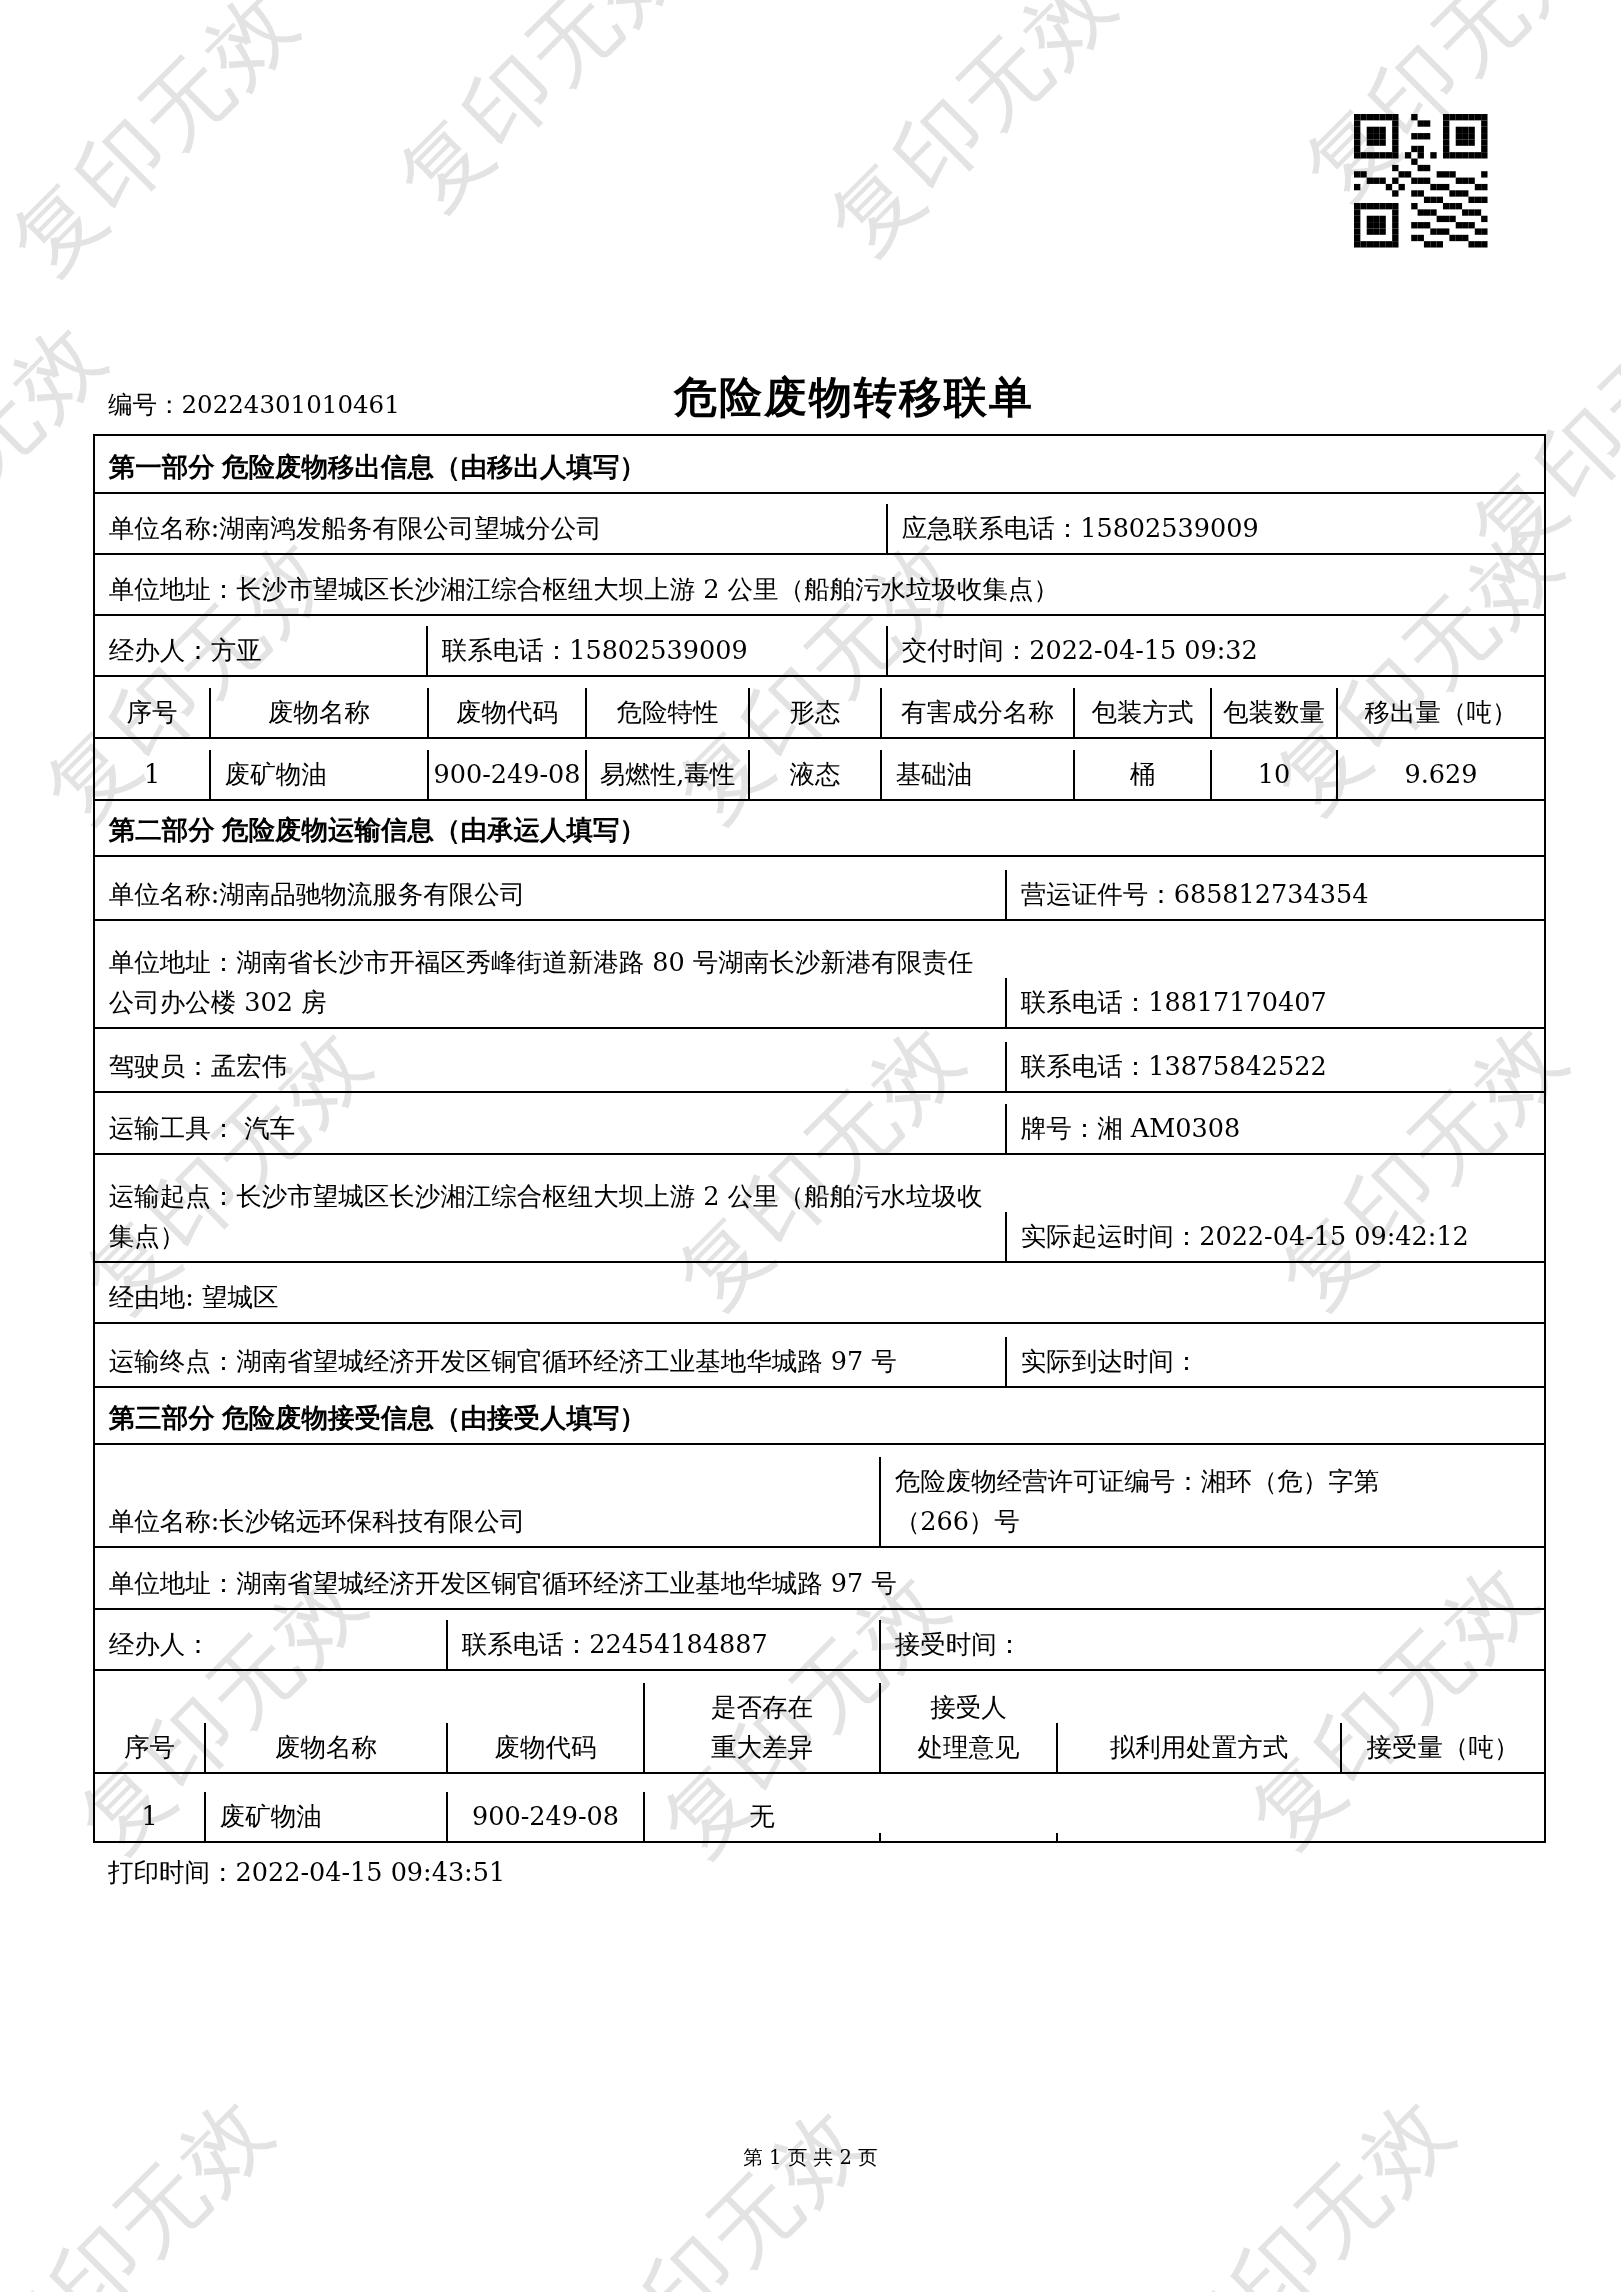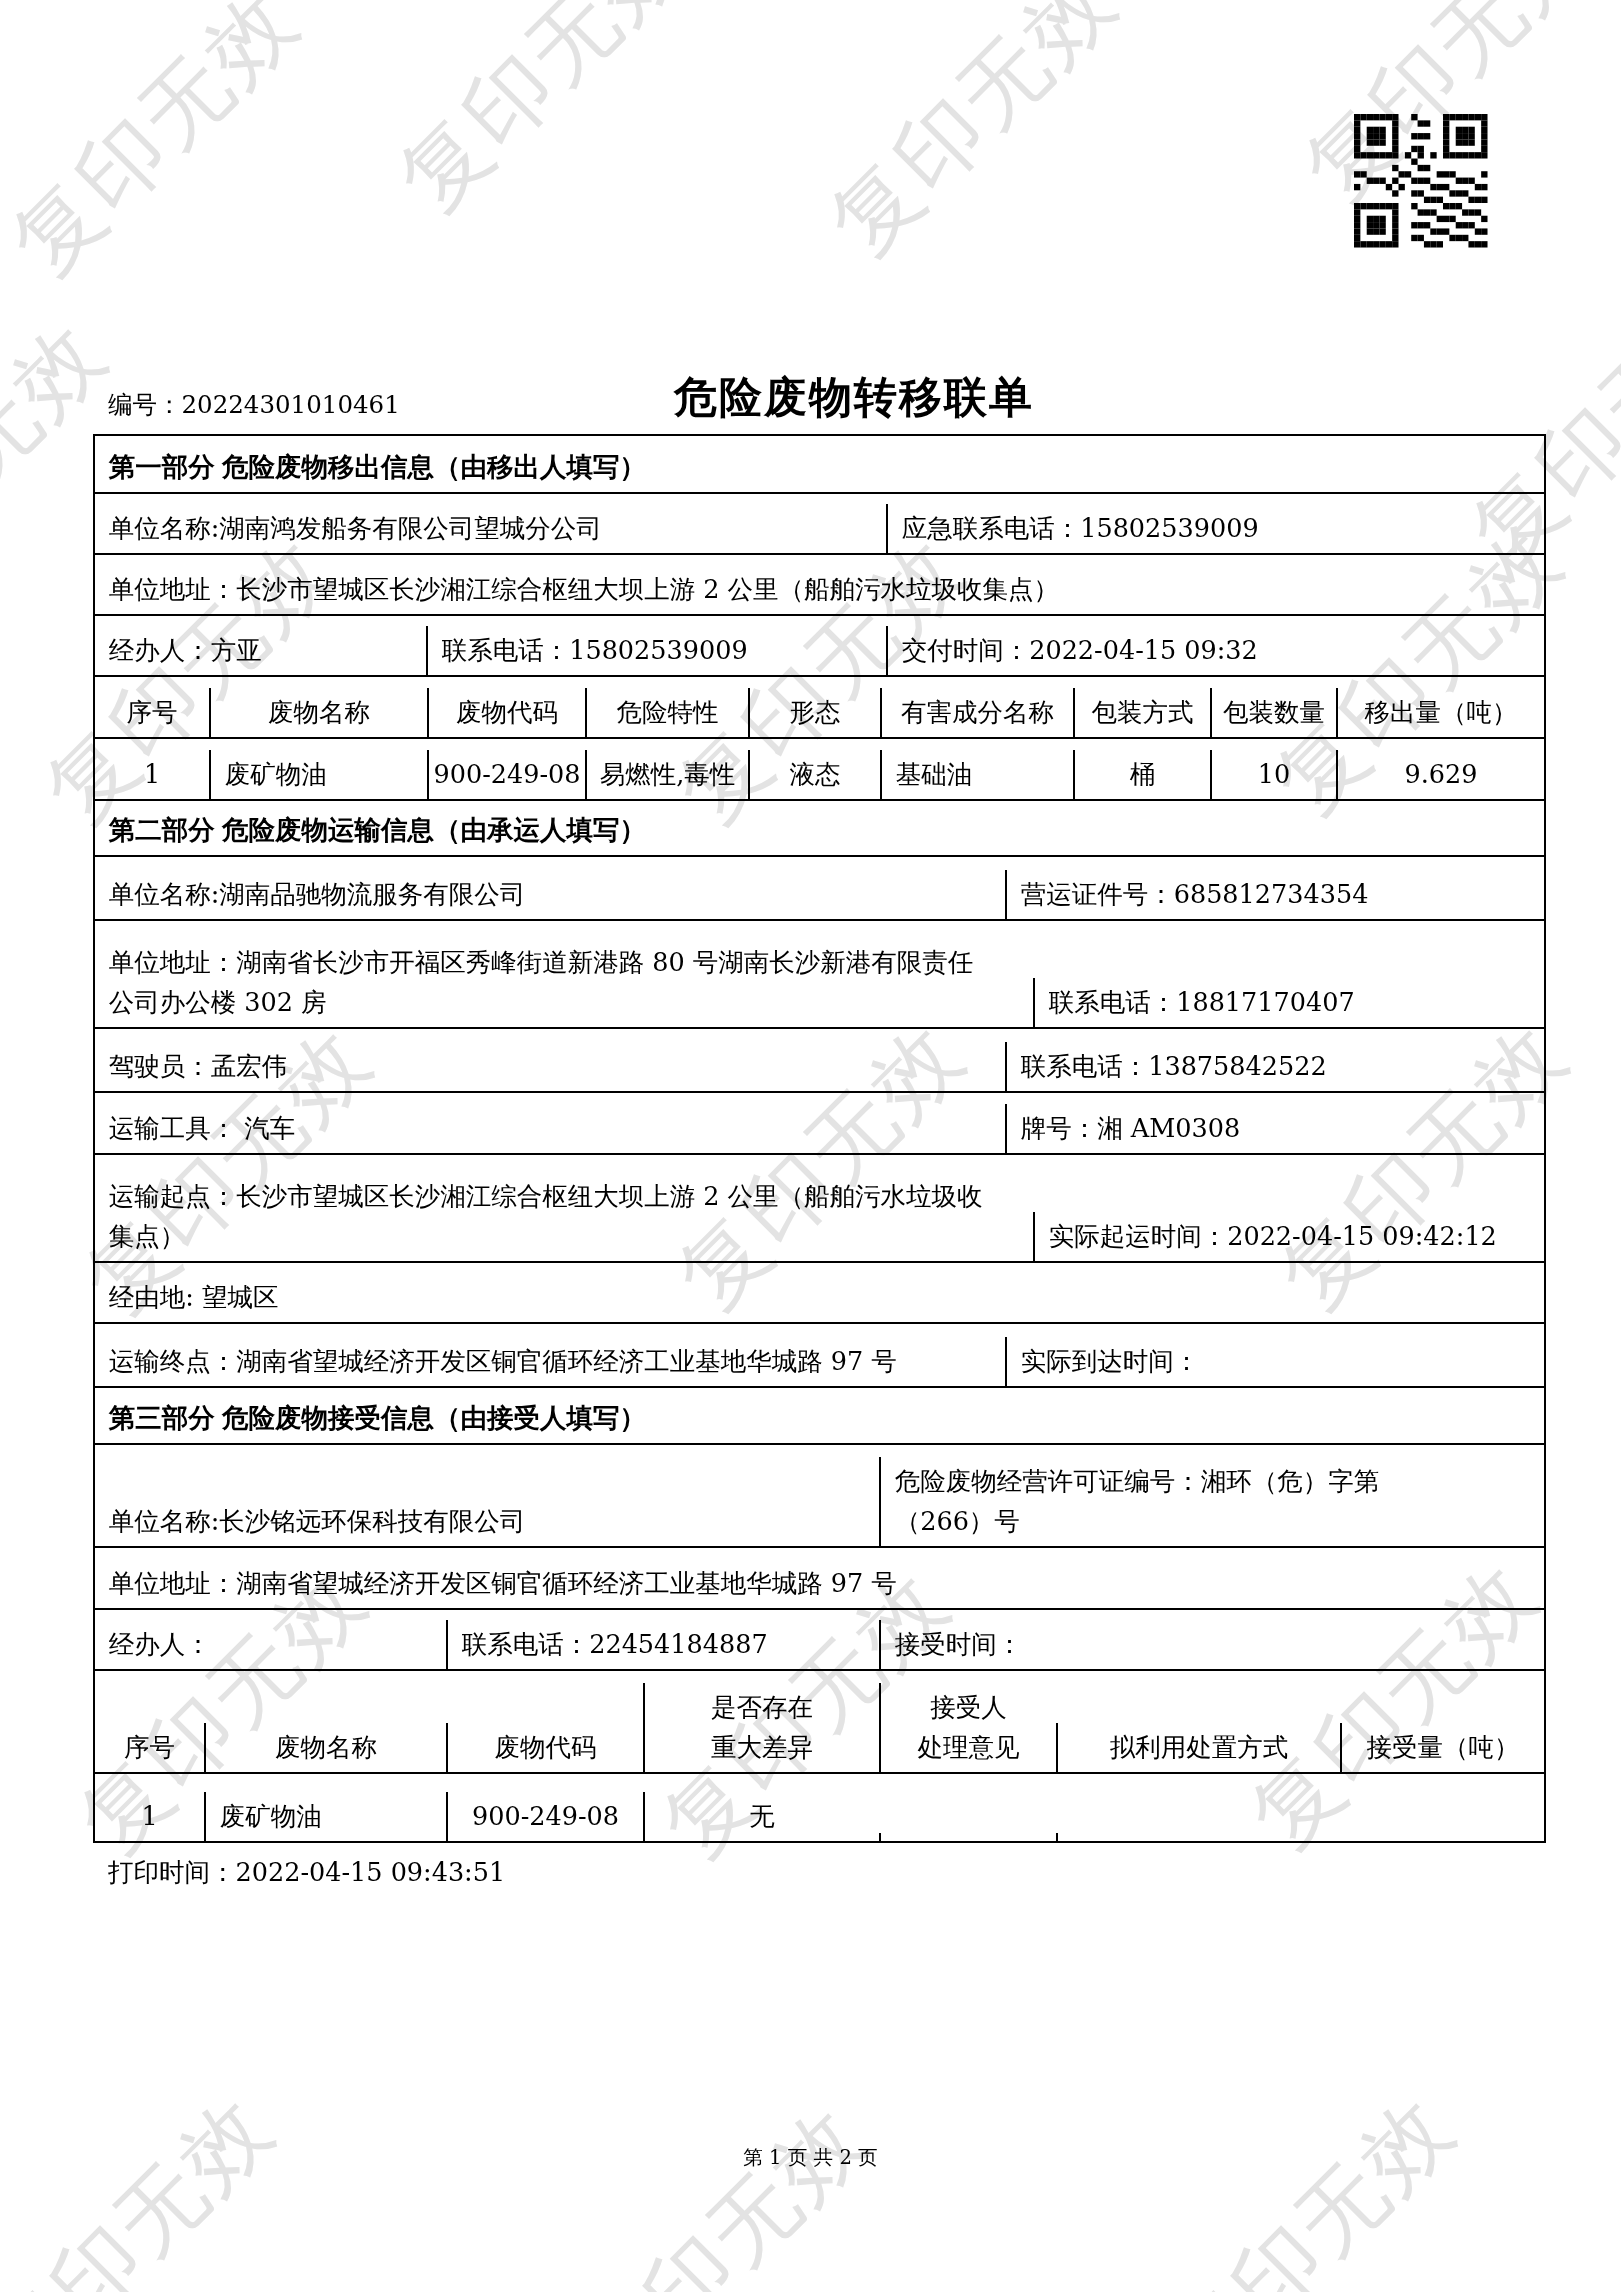--- a/index.html
+++ b/index.html
@@ -38,21 +38,21 @@
   .cell:first-child{ border-left:none; }
   .cell.c{ justify-content:center; text-align:center; padding:3.9px 3.9px; }
   .cell.grow{ flex:1 1 auto; }
   .sec{
     font-family:"Liberation Sans","DejaVu Sans",sans-serif; font-weight:bold;
     font-size:26.5px;
   }
   .preline{ white-space:pre-line; }
   .h57{ min-height:56px; } .h58{ min-height:57px; } .h62{ min-height:61px; }
   .h63{ min-height:62px; } .h65{ min-height:64px; } .h70{ min-height:69px; }
-  .h105{ min-height:103px; } .h110{ min-height:108px;gap:28px; }
+  .h105{ min-height:103px; } .h110{ min-height:108px; }
   .print-time{ position:absolute; left:108px; top:1855px; font-size:25.5px; }
   .footer{ position:absolute; left:0; top:2144px; width:100%; text-align:center; font-size:19.6px; }
 </style>
 </head>
 <body>
 
 <div class="sheet">
 
   <div id="wm-layer">
       <div class="wm" style="left: -24.5px; top: 74px;">复印无效</div>

